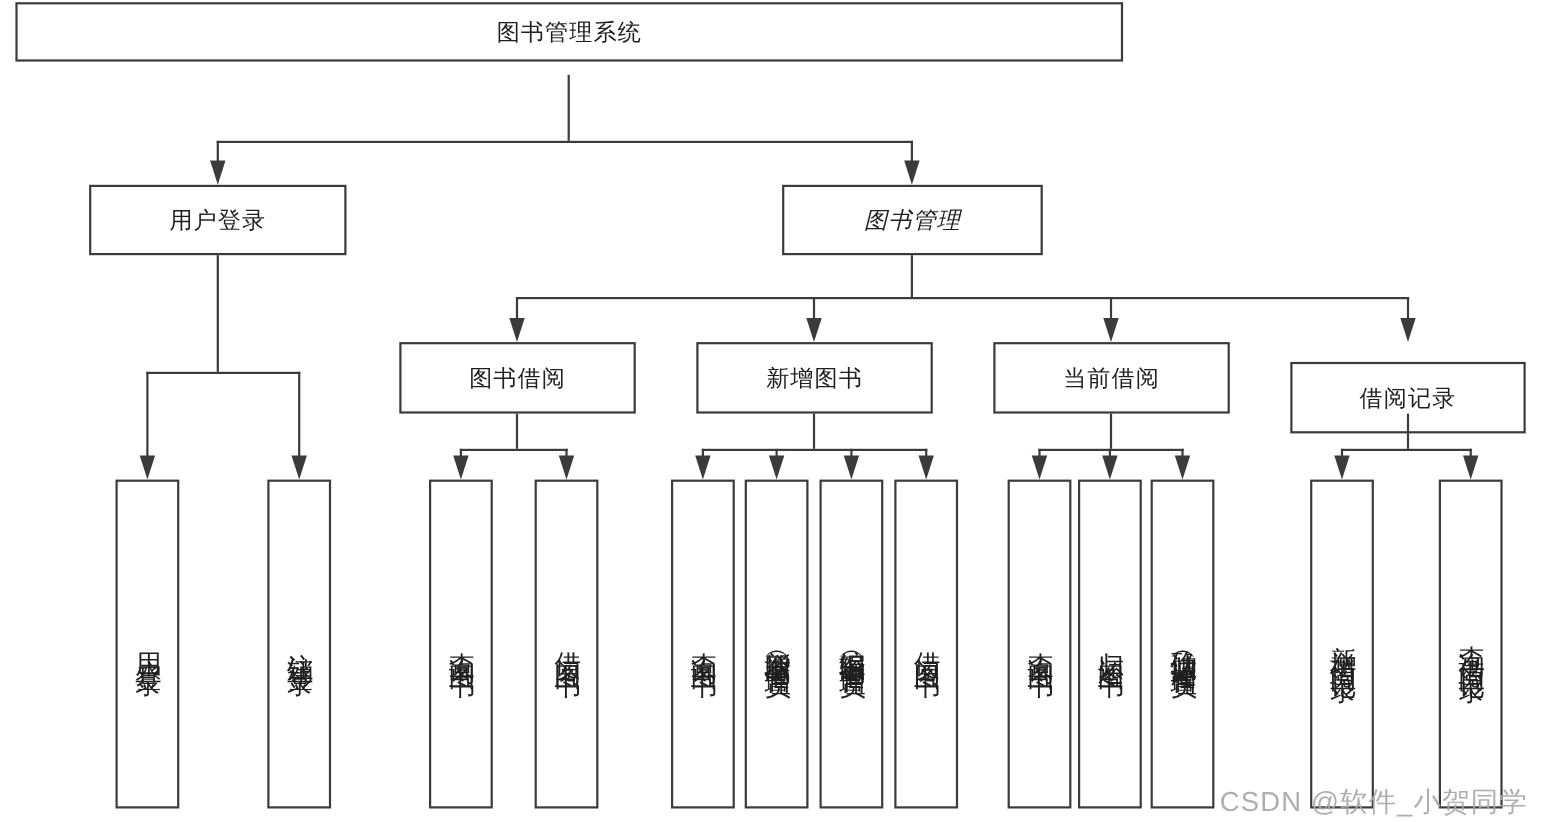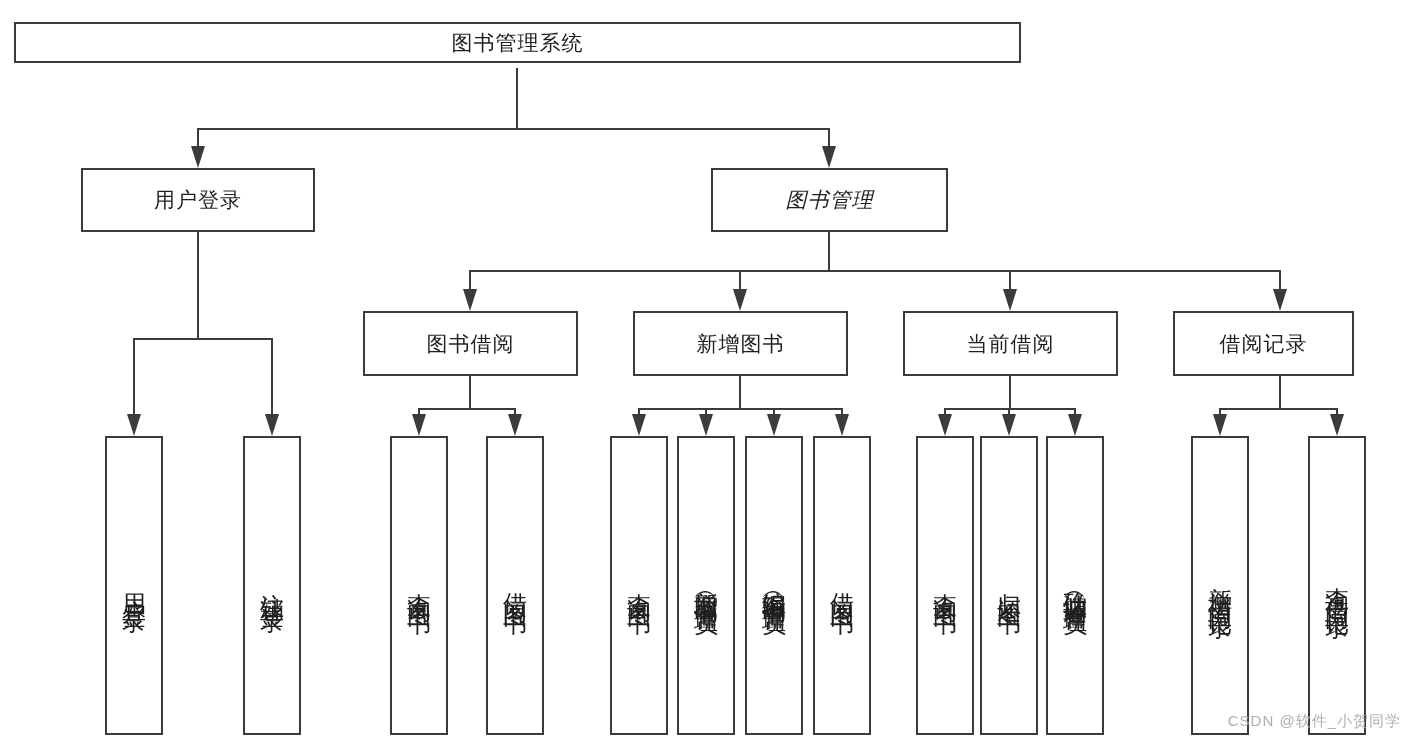--- a/index.html
+++ b/index.html
@@ -33,34 +33,34 @@
   .arrow {
     position: absolute;
     width: 0; height: 0;
     border-left: 7px solid transparent;
     border-right: 7px solid transparent;
     border-top: 22px solid #3b3b3b;
   }
   .watermark {
     position: absolute;
     top: 712px;
-    right: 4px;
-    font-size: 15px;
+    right: 16px;
+    font-size: 25px;
     color: rgba(168,168,168,0.92);
     letter-spacing: 1px;
     z-index: 10;
     white-space: nowrap;
   }
 </style>
 </head>
 <body>
 
 <div class="canvas">
 
-  <div class="box hbox" style="left:14px; top:22px; width:1007px; height:41px;">
+  <div class="box hbox" style="left:14px; top:2px; width:1007px; height:54px;">
     <span>图书管理系统</span>
   </div>
 
   <div class="line" style="left:516px; top:68px; width:2px; height:60px;"></div>
   <div class="line" style="left:197px; top:128px; width:633px; height:2px;"></div>
   <div class="line" style="left:197px; top:128px; width:2px; height:24px;"></div>
   <div class="arrow" style="left:191px; top:146px;"></div>
   <div class="line" style="left:828px; top:128px; width:2px; height:24px;"></div>
   <div class="arrow" style="left:822px; top:146px;"></div>
 
@@ -91,21 +91,21 @@
 
   <div class="box hbox" style="left:363px; top:311px; width:215px; height:65px;">
     <span>图书借阅</span>
   </div>
   <div class="box hbox" style="left:633px; top:311px; width:215px; height:65px;">
     <span>新增图书</span>
   </div>
   <div class="box hbox" style="left:903px; top:311px; width:215px; height:65px;align-items:center;">
     <span>当前借阅</span>
   </div>
-  <div class="box hbox" style="left:1173px; top:311px; width:181px; height:65px;">
+  <div class="box hbox" style="left:1173px; top:329px; width:214px; height:65px;">
     <span>借阅记录</span>
   </div>
 
   <div class="line" style="left:469px; top:376px; width:2px; height:32px;"></div>
   <div class="line" style="left:739px; top:376px; width:2px; height:32px;"></div>
   <div class="line" style="left:1009px; top:376px; width:2px; height:32px;"></div>
   <div class="line" style="left:1279px; top:376px; width:2px; height:32px;"></div>
 
   <div class="line" style="left:418px; top:408px; width:98px; height:2px;"></div>
   <div class="line" style="left:418px; top:408px; width:2px; height:8px;"></div>

